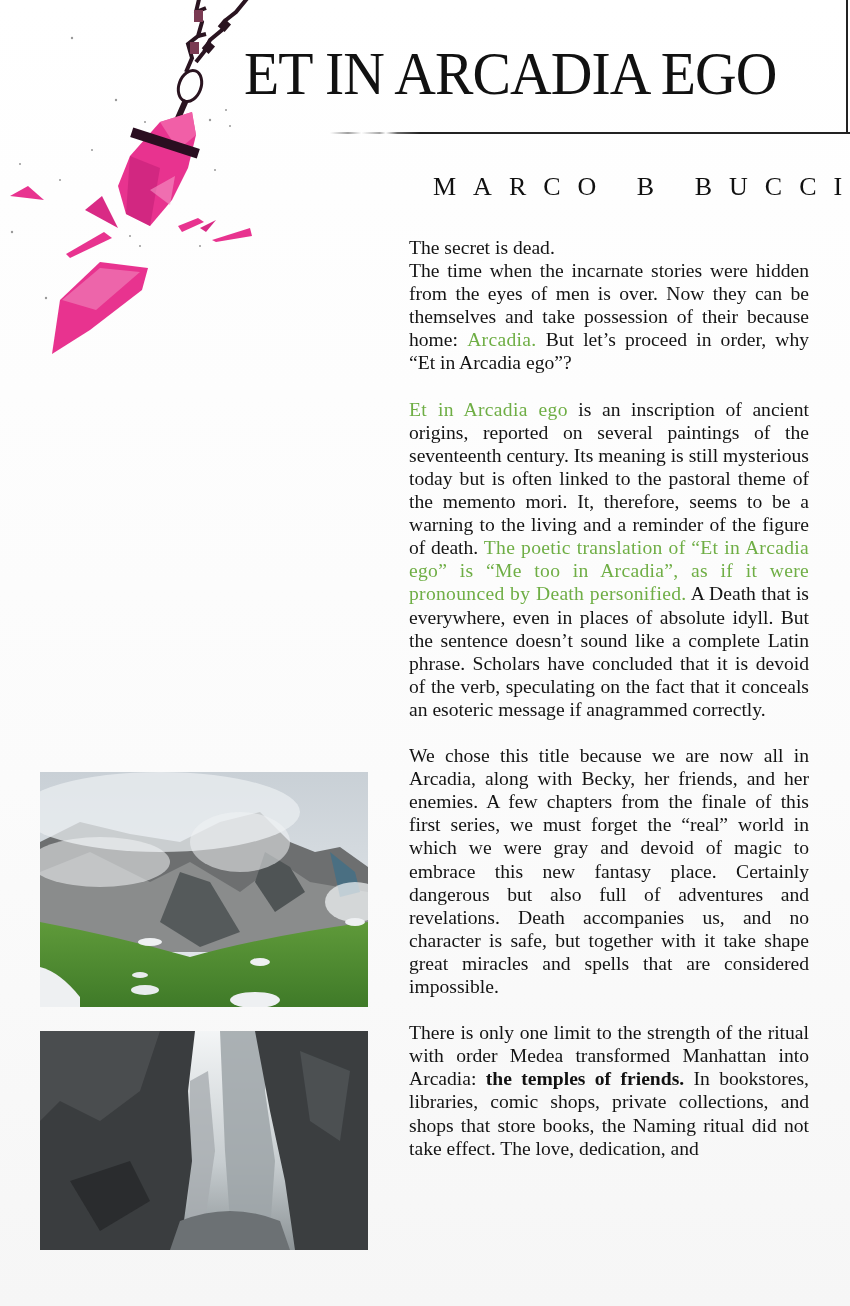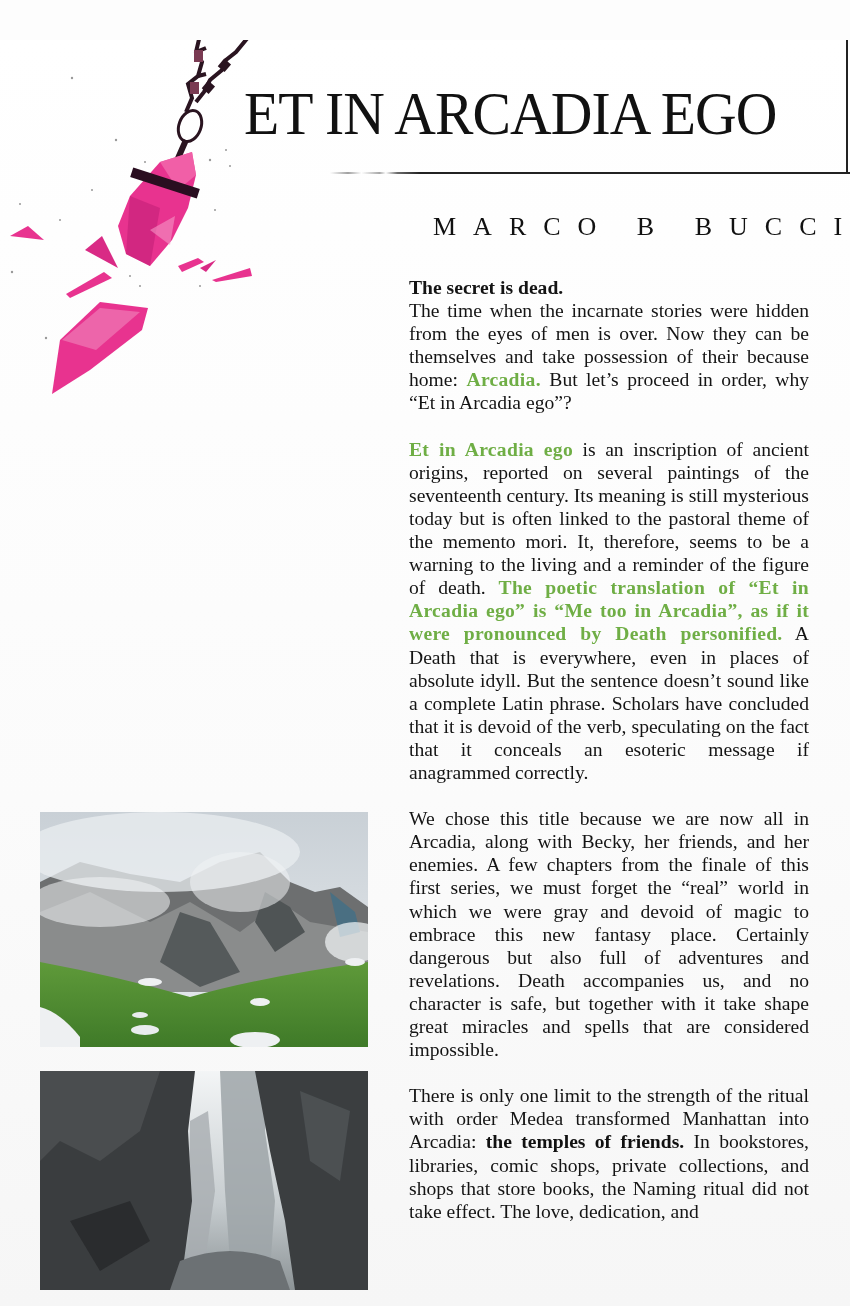--- a/index.html
+++ b/index.html
@@ -3,21 +3,21 @@
 <meta charset="utf-8">
 <style>
   html, body { margin: 0; padding: 0; }
   body {
     width: 850px; height: 1306px; overflow: hidden;
     background: #fdfdfd;
     position: relative;
     font-family: "Liberation Serif", "DejaVu Serif", serif;
     color: #141414;
   }
-  .page { position: absolute; inset: 0; background: linear-gradient(180deg,#ffffff 0%,#fbfbfb 60%,#f6f6f6 100%); margin-top: 40px; }
+  .page { position: absolute; inset: 0; background: linear-gradient(180deg,#ffffff 0%,#fbfbfb 60%,#f6f6f6 100%); }
   .vline { position: absolute; left: 846px; top: 0; width: 2px; height: 134px; background: #222; }
   .hline { position: absolute; left: 420px; top: 132px; width: 430px; height: 2px; background: #222; }
   .hline-fade { position: absolute; left: 330px; top: 132px; width: 90px; height: 2px;
     background: linear-gradient(90deg, rgba(120,120,120,0) 0%, rgba(120,120,120,.7) 20%, rgba(255,255,255,0) 35%, rgba(130,130,130,.7) 55%, rgba(255,255,255,0) 62%, rgba(90,90,90,.9) 75%, #222 100%); }
 
   .title {
     position: absolute; left: 244px; top: 38px; width: 600px;
     font-family: "Liberation Serif", "DejaVu Serif", serif;
     font-size: 62px; line-height: 70px; font-weight: 400; letter-spacing: -1px;
     color: #111; white-space: nowrap; transform: scaleX(0.93); transform-origin: left top;
@@ -28,22 +28,22 @@
     font-size: 26px; letter-spacing: 17px; color: #111; white-space: nowrap;
   }
 
   .text-col {
     position: absolute; left: 409px; top: 236px; width: 400px;
     font-size: 19.6px; line-height: 23.1px; text-align: justify;
     text-align-last: left; hyphens: none;
   }
   .text-col p { margin: 0 0 23.1px 0; }
   .b { font-weight: 700; color: #111; }
-  .g { font-weight: 700; color: #6fae45; letter-spacing: .3px; }
-  .lead { display: block; font-weight: 700; }
+  .g { font-weight: 400; color: #6fae45; letter-spacing: .3px; }
+  .lead { display: block; font-weight: 400; }
 
   .photo { position: absolute; left: 40px; width: 328px; overflow: hidden; }
   .photo svg { display: block; width: 100%; height: 100%; }
   .photo-mountain { top: 772px; height: 235px; }
   .photo-canyon { top: 1031px; height: 219px; }
 
   .pendant { position: absolute; left: 0; top: 0; width: 280px; height: 360px; }
   .pendant svg { width: 100%; height: 100%; display: block; }
 </style>
 </head>

